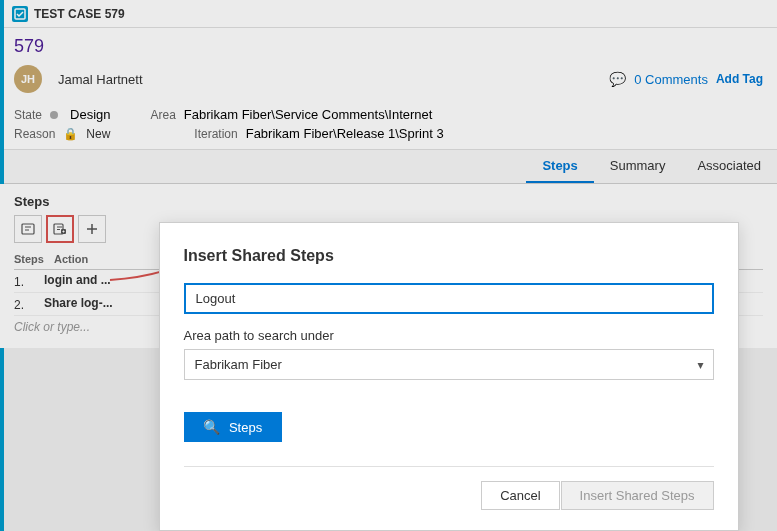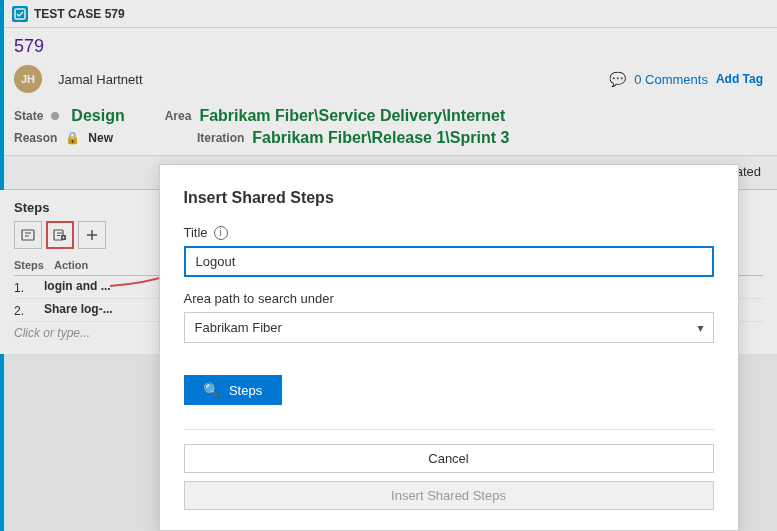--- a/index.html
+++ b/index.html
@@ -99,34 +99,33 @@
       cursor: pointer;
       background: none;
       border: none;
     }
 
     
     .fields-row {
       display: flex;
       gap: 40px;
       padding: 6px 0 8px 0;
-      font-weight: bold;
     }
     .field-group {
       display: flex;
       align-items: center;
       gap: 8px;
     }
     .field-label {
       color: #666;
       font-size: 12px;
     }
     .field-value {
-      color: #15803d;
-      font-size: 16px;
+      color: #000000;
+      font-size: 13px;
     }
     .field-value-gray {
       color: #333;
       font-size: 12px;
     }
 
     
     .tabs-bar {
       background: #f8f8f8;
       border-bottom: 1px solid #d0d0d0;
@@ -326,25 +325,24 @@
       display: flex;
       align-items: center;
       gap: 8px;
     }
     .search-btn-icon {
       font-size: 14px;
     }
     .dialog-footer {
       display: flex;
       justify-content: flex-end;
-      gap: 8px;
+      gap: 1px;
       margin-top: 24px;
       border-top: 1px solid #e0e0e0;
       padding-top: 14px;
-      flex-direction: column;
     }
     .btn-cancel {
       background: #fff;
       border: 1px solid #ccc;
       padding: 6px 18px;
       font-size: 13px;
       cursor: pointer;
       color: #333;
     }
     .btn-insert {
@@ -408,21 +406,21 @@
     </div>
   </div>
   <div class="fields-row">
     <div class="field-group">
       <span class="field-label">State</span>
       <span class="dot-gray"></span>
       <span class="field-value">Design</span>
     </div>
     <div class="field-group">
       <span class="field-label">Area</span>
-      <span class="field-value">Fabrikam Fiber\Service Delivery\Internet</span>
+      <span class="field-value">Fabrikam Fiber\Service Comments\Internet</span>
     </div>
   </div>
   <div class="fields-row" style="padding-top:0; margin-top:-4px;">
     <div class="field-group">
       <span class="field-label">Reason</span>
       <span style="font-size:12px; color:#888;">🔒</span>
       <span class="field-value-gray">New</span>
     </div>
     <div class="field-group" style="margin-left: 44px;">
       <span class="field-label">Iteration</span>
@@ -477,24 +475,20 @@
   <svg class="arrow-annotation" width="120" height="60" viewBox="0 0 120 60">
     <path d="M 10 50 Q 80 45 100 18" stroke="#d9534f" stroke-width="2" fill="none"></path>
     <polygon points="96,12 104,22 94,22" fill="#d9534f"></polygon>
   </svg>
 </div>
 
 <div class="dialog-overlay">
   <div class="dialog">
     <div class="dialog-title">Insert Shared Steps</div>
 
-    <div class="dialog-field-label">
-      <span>Title</span>
-      <span class="info-icon">i</span>
-    </div>
     <input class="dialog-input" type="text" value="Logout" style="">
 
     <div class="area-path-label">Area path to search under</div>
     <div class="area-path-wrapper">
       <select>
         <option>Fabrikam Fiber</option>
       </select>
       <span class="chevron-down">▾</span>
     </div>
 

